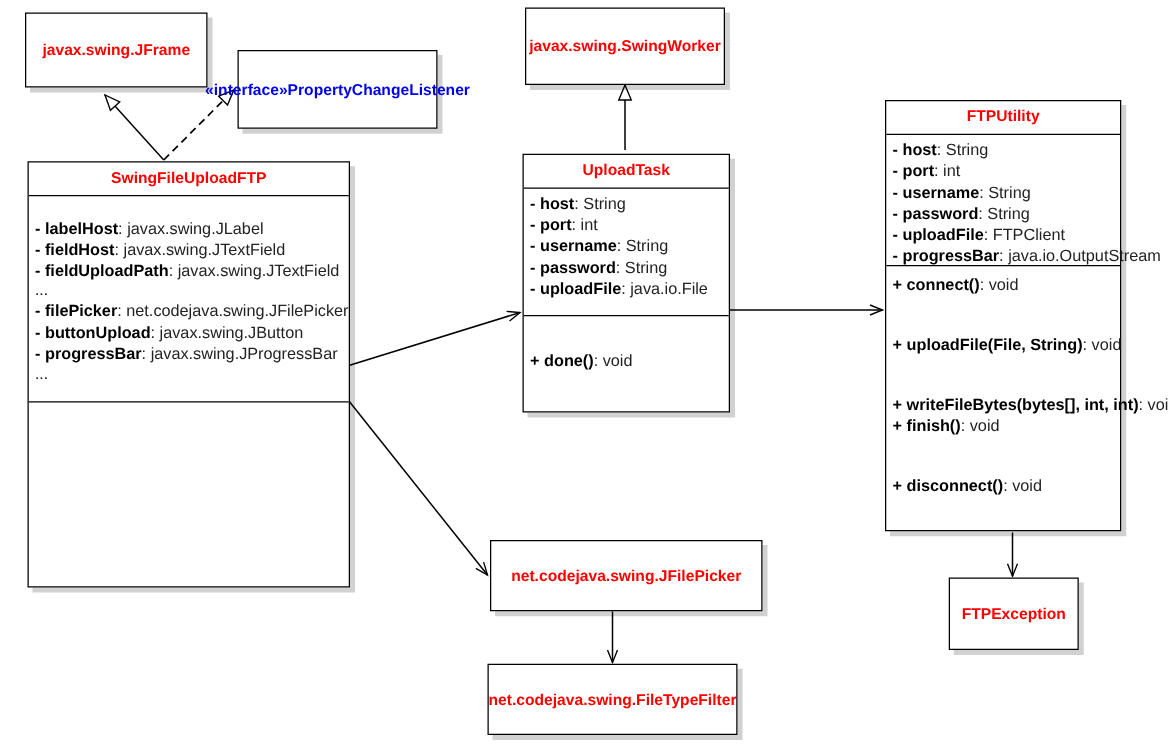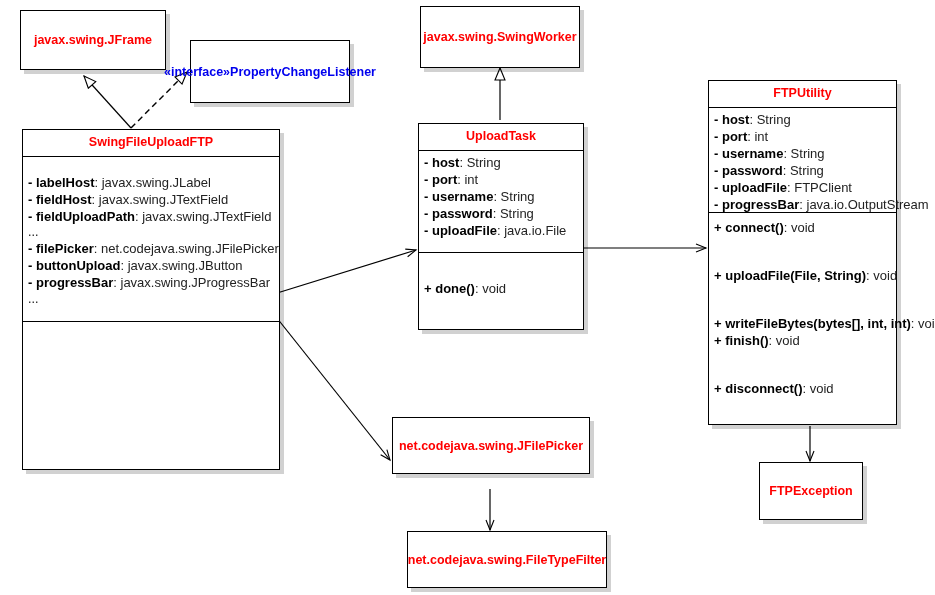--- a/index.html
+++ b/index.html
@@ -259,25 +259,25 @@
         <span class="nm">+</span>
         <span class="nm">finish()</span><span class="ty">: void</span>
       </div>
       <div class="member">
         <span class="nm">+</span>
         <span class="nm">disconnect()</span><span class="ty">: void</span>
       </div>
     </div>
   </div>
 
-  <div class="uml-box" style="left:392px; top:417px; width:198px; height:57px;">
+  <div class="uml-box" style="left:392px; top:432px; width:218px; height:57px;">
     <div class="centered-name">net.codejava.swing.JFilePicker</div>
   </div>
 
-  <div class="uml-box" style="left:390px; top:531px; width:200px; height:57px;margin-left:17px;">
+  <div class="uml-box" style="left:390px; top:531px; width:200px; height:57px;">
     <div class="centered-name">net.codejava.swing.FileTypeFilter</div>
   </div>
 
   <div class="uml-box" style="left:759px; top:462px; width:104px; height:58px;">
     <div class="centered-name">FTPException</div>
   </div>
 
 </div>
 
 </body></html>

